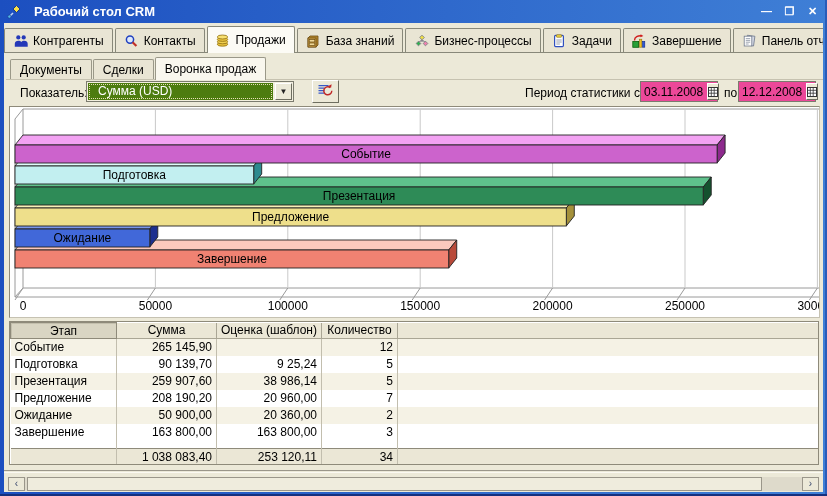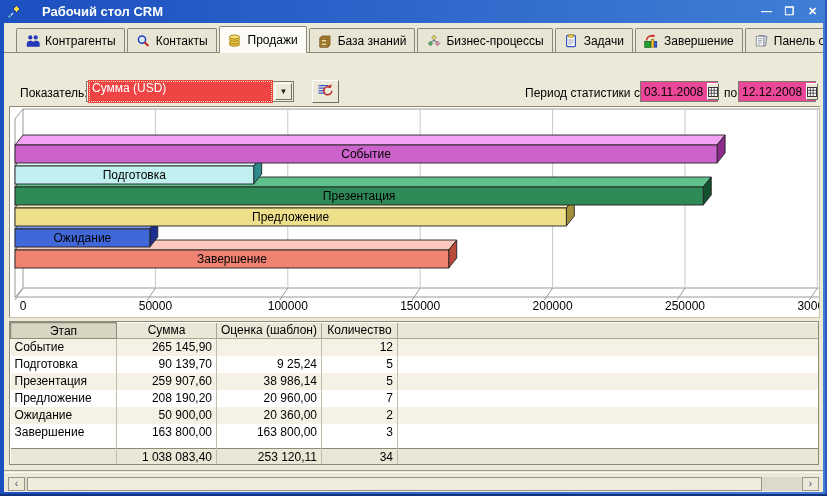--- a/index.html
+++ b/index.html
@@ -2,47 +2,47 @@
 <html><head>
 <meta charset="utf-8">
 <style>
   html,body{margin:0;padding:0;background:#c0c0c0;}
   *{box-sizing:border-box;}
   .window{position:relative;width:827px;height:496px;
     background:linear-gradient(90deg,#1c4fc0,#3f7fd6);
     box-shadow:inset 0 -2px 0 #15307e, inset -2px 0 0 #2a5cb8;
     font-family:"Liberation Sans",sans-serif;overflow:hidden;}
   .titlebar{position:absolute;left:0;top:0;right:0;height:23px;display:flex;align-items:center;
-    padding:0 7px;color:#fff;font-weight:bold;font-size:13px;gap:20px;}
+    padding:0 7px;color:#fff;font-weight:bold;font-size:13px;gap:12px;}
   .wbtns{margin-left:auto;display:flex;gap:8px;}
   .wbtn{width:15px;height:15px;color:#fff;font-size:11px;font-weight:bold;text-align:center;line-height:15px;cursor:default;}
   .client{position:absolute;left:4px;top:23px;width:819px;height:469px;background:#ece9d8;overflow:hidden;}
 
   
   .tabs1{position:absolute;left:0;top:3px;width:819px;height:27px;display:flex;align-items:flex-end;
-    padding-left:12px;border-bottom:1px solid #88887a;}
+    padding-left:0;border-bottom:1px solid #88887a;}
   .tab1{height:24px;display:flex;align-items:center;gap:5px;padding:0 8px;background:#e9e5d4;
     border:1px solid #88887a;border-bottom:none;border-radius:2px 2px 0 0;margin-right:2px;
     font-size:12px;white-space:nowrap;position:relative;}
   .tab1.active{height:27px;background:#fcfbf5;margin-bottom:-1px;z-index:2;}
   .ticon{display:inline-flex;width:15px;height:15px;align-items:center;justify-content:center;}
 
   
   .tabs2{position:absolute;left:2px;top:34px;width:817px;height:23px;display:flex;align-items:flex-end;
     padding-left:4px;border-bottom:1px solid #c6c2b0;}
   .tab2{height:20px;display:flex;align-items:center;padding:0 9px;background:#e9e5d4;
     border:1px solid #9a9888;border-bottom:none;border-radius:2px 2px 0 0;margin-right:1px;font-size:12px;white-space:nowrap;}
   .tab2.active{height:23px;background:#f9f7ee;margin-bottom:-1px;z-index:2;}
 
   .lbl{position:absolute;font-size:12px;color:#000;white-space:nowrap;}
 
   .combo{position:absolute;left:82px;top:58px;width:208px;height:21px;background:#f3efdf;
     border:1px solid #7b7b6e;display:flex;align-items:center;}
-  .combo-text{flex:1;height:23px;line-height:17px;margin:1px;background:#ef4444;color:#fff;
-    font-size:12px;padding:0 4px;outline:1px dotted #e8dfb8;outline-offset:-2px;white-space:nowrap;overflow:hidden;}
+  .combo-text{flex:1;height:17px;line-height:17px;margin:1px;background:#4d7c0f;color:#fff;
+    font-size:12px;padding:0 10px;outline:1px dotted #e8dfb8;outline-offset:-2px;white-space:nowrap;overflow:hidden;}
   .combo-btn{width:17px;height:17px;margin:1px;background:#ece9d8;border:1px solid;
     border-color:#fff #6e6e60 #6e6e60 #fff;font-size:8px;color:#222;display:flex;align-items:center;justify-content:center;}
 
   .toolbtn{position:absolute;left:308px;top:57px;width:27px;height:23px;background:#ece9d8;border:1px solid;
     border-color:#fff #6e6e60 #6e6e60 #fff;display:flex;align-items:center;justify-content:center;padding:0;}
 
   .datefield{position:absolute;top:58px;height:21px;background:#ec4899;border:1px solid #7b7b6e;
     display:flex;align-items:center;font-size:12px;}
   .dval{flex:1;padding:0 3px;white-space:nowrap;}
   .calbtn{width:16px;height:17px;margin:1px;background:#ece9d8;border:1px solid;
@@ -177,20 +177,31 @@
           <span class="ticon">
             <svg width="14" height="14" viewBox="0 0 14 14">
               <g transform="rotate(8 9 7)">
                 <rect x="4.6" y="1.8" width="7.6" height="9.8" fill="#d4d8e4" stroke="#707a8c" stroke-width="0.8"></rect>
               </g>
               <rect x="2.2" y="2.2" width="7.6" height="9.8" fill="#fdfdfd" stroke="#707a8c" stroke-width="0.8"></rect>
               <path d="M3.8 4.6h4.4M3.8 6.4h4.4M3.8 8.2h4.4M3.8 10h2.8" stroke="#8890a0" stroke-width="0.8"></path>
             </svg>
           </span>
           <span>Панель отчетов</span>
+        </div>
+      </div>
+    <div class="tabs2" id="tabs2">
+        <div class="tab2">
+          <span>Документы</span>
+        </div>
+        <div class="tab2">
+          <span>Сделки</span>
+        </div>
+        <div class="tab2 active">
+          <span>Воронка продаж</span>
         </div>
       </div>
 
     <span class="lbl" style="left:16px;top:63px;">Показатель:</span>
 
     <div class="combo">
       <span class="combo-text">Сумма (USD)</span>
       <span class="combo-btn">▼</span>
     </div>
 

